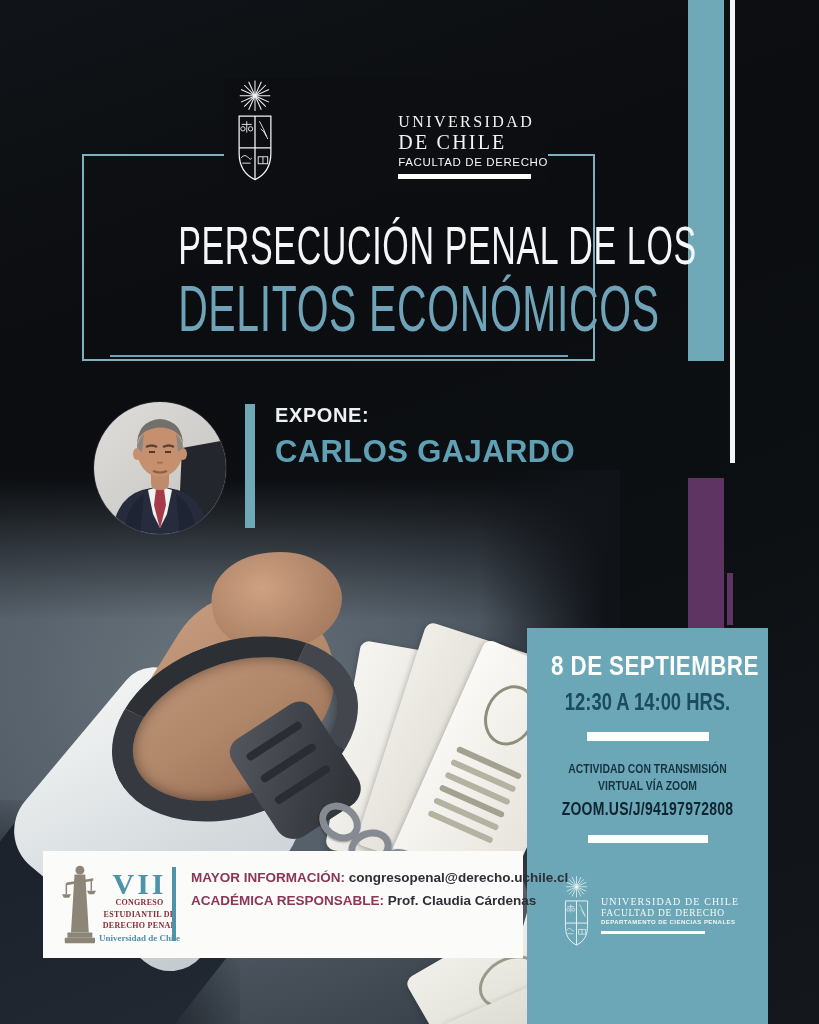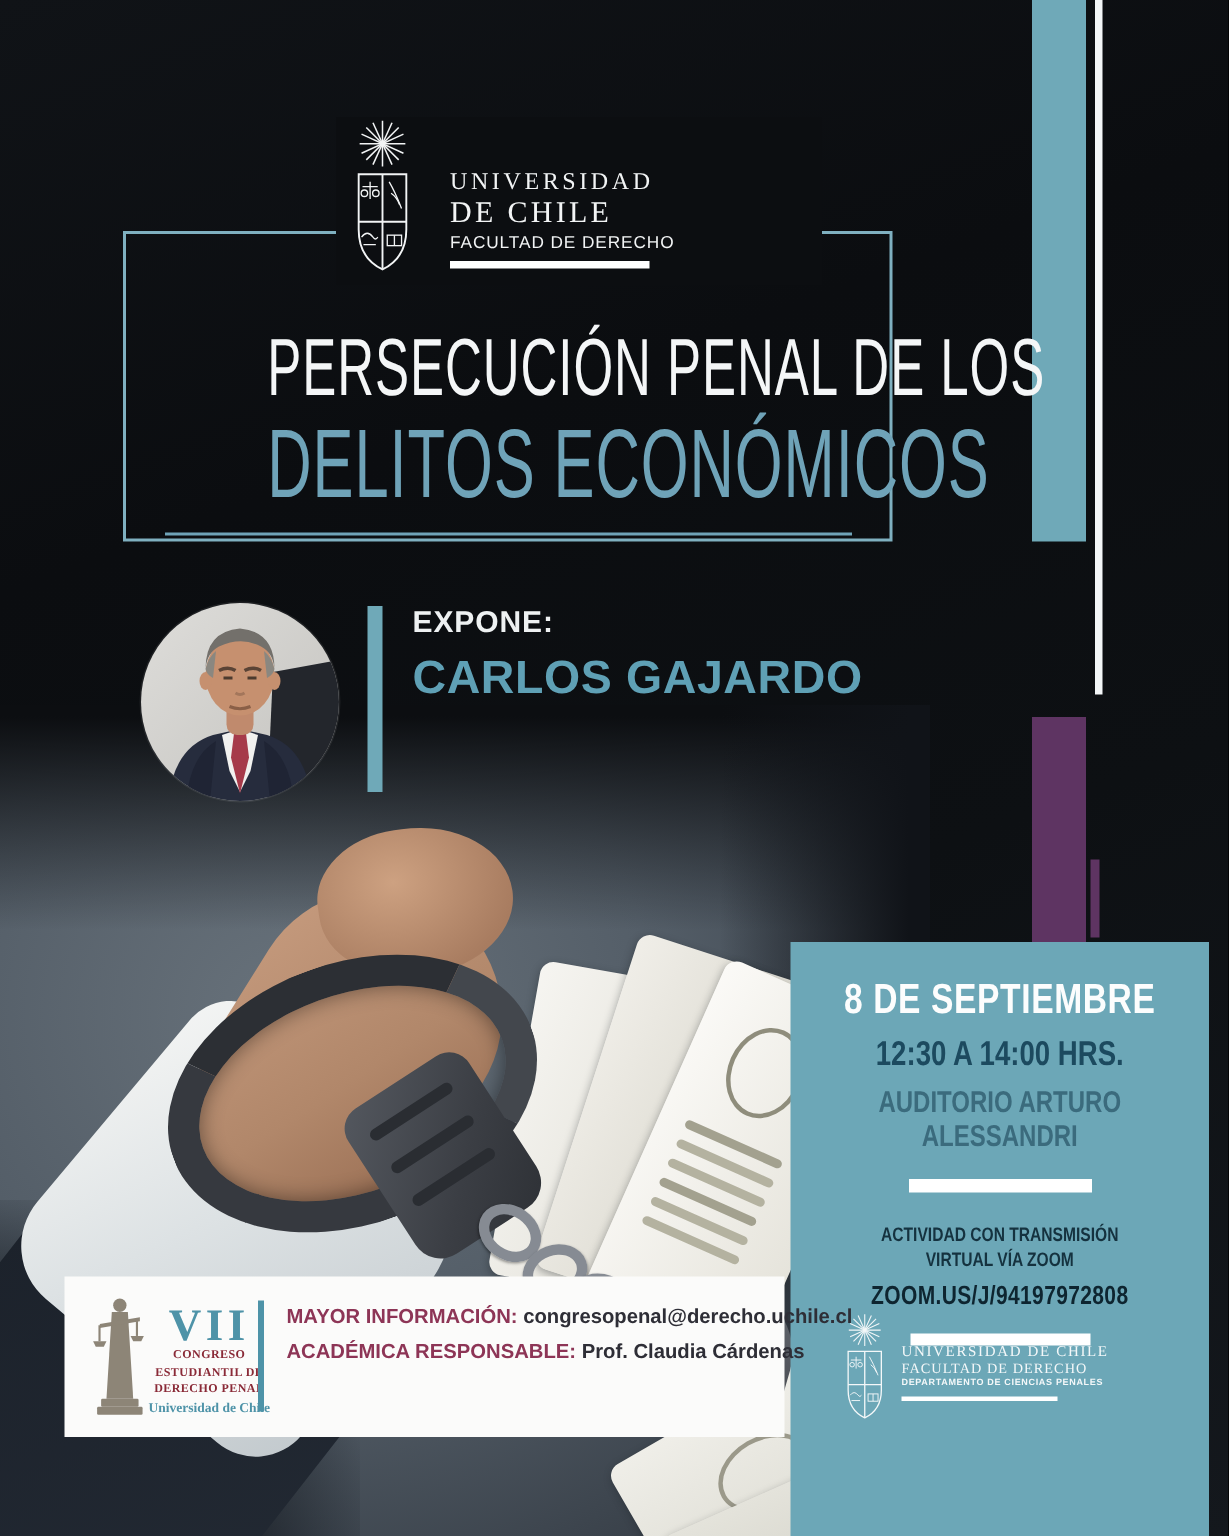--- a/index.html
+++ b/index.html
@@ -67,21 +67,21 @@
   
   .deco-teal-bar{position:absolute;left:688px;top:0;width:36px;height:361px;background:#6fa9b8;z-index:2;}
   .deco-white-line{position:absolute;left:730px;top:0;width:5px;height:463px;background:#f3f6f7;z-index:2;}
   .deco-purple-bar{position:absolute;left:688px;top:478px;width:36px;height:150px;background:#5e3462;z-index:2;}
   .deco-purple-thin{position:absolute;left:727px;top:573px;width:6px;height:52px;background:#5e3462;z-index:2;}
 
   
   .title-frame{position:absolute;left:82px;top:154px;width:509px;height:203px;
     border:2px solid #7fb0c0;z-index:2;text-align:center;}
   .logo-block{position:absolute;left:224px;top:78px;width:324px;height:112px;
-    background:#0c0e11;z-index:3;display:flex;align-items:flex-start;justify-content:flex-start;}
+    background:#0c0e11;z-index:3;display:flex;align-items:flex-start;justify-content:space-between;}
   .crest{color:#f2f4f5;flex:none;}
   .logo-text{margin-left:14px;margin-top:36px;text-align:left;color:#f2f4f5;
     font-family:"Liberation Serif",serif;}
   .lt1{font-size:16px;letter-spacing:2.4px;line-height:1;}
   .lt2{font-size:20px;letter-spacing:2.2px;line-height:1.05;margin-top:2px;}
   .lt3{font-size:11.5px;letter-spacing:0.6px;line-height:1;margin-top:4px;font-family:"Liberation Sans",sans-serif;}
   .logo-underline{width:133px;height:5px;background:#ffffff;margin-top:5px;}
 
   
   .condensed{display:block;white-space:nowrap;transform:scaleX(0.63);transform-origin:50% 50%;}
@@ -92,21 +92,21 @@
   
   .portrait{position:absolute;left:94px;top:402px;width:132px;height:132px;border-radius:50%;
     overflow:hidden;z-index:4;box-shadow:0 0 0 1px rgba(255,255,255,.08);}
   .speaker-bar{position:absolute;left:245px;top:404px;width:10px;height:124px;background:#6fa9b8;z-index:4;}
   .speaker-text{position:absolute;left:275px;top:404px;width:330px;z-index:4;}
   .expone{font-size:20px;font-weight:700;color:#eef1f2;letter-spacing:0.6px;}
   .speaker-name{font-size:31px;font-weight:700;color:#5fa0b5;letter-spacing:0.4px;margin-top:7px;}
   .speaker-role{font-size:19.5px;font-weight:700;color:#eef1f2;line-height:1.35;margin-top:8px;}
 
   
-  .event-box{position:absolute;left:527px;top:628px;width:279px;height:396px;background:#6ca7b7;
+  .event-box{position:absolute;left:527px;top:628px;width:241px;height:396px;background:#6ca7b7;
     z-index:5;text-align:center;}
   .ev-date{margin-top:22px;font-size:28px;font-weight:700;color:#fcfdfd;letter-spacing:0.5px;}
   .ev-time{margin-top:7px;font-size:23px;font-weight:700;color:#1c4a5f;}
   .ev-venue{margin-top:8px;font-size:20px;font-weight:700;color:#3b6b7d;line-height:1.15;}
   .ev-divider{width:122px;height:9px;background:#ffffff;margin:16px auto 20px;}
   .ev-trans{font-size:13px;font-weight:700;color:#15323f;line-height:1.3;}
   .ev-zoom{margin-top:4px;font-size:17.5px;font-weight:700;color:#0e2530;letter-spacing:0.3px;}
   .ev-divider2{width:120px;height:8px;background:#ffffff;margin:15px auto 14px;}
   .dept-logo{position:absolute;left:34px;top:246px;display:flex;align-items:flex-start;text-align:left;color:#f4f8f9;}
   .dept-crest{color:#f4f8f9;flex:none;}
@@ -266,24 +266,20 @@
   </div>
   <div class="speaker-bar"></div>
   <div class="speaker-text">
     <div class="expone">EXPONE:</div>
     <div class="speaker-name">CARLOS GAJARDO</div>
   </div>
 
   <div class="event-box">
     <span class="condensed ev-date" style="transform:scaleX(0.8)">8 DE SEPTIEMBRE</span>
     <span class="condensed ev-time" style="transform:scaleX(0.8)">12:30 A 14:00 HRS.</span>
-    <div class="ev-venue">
-      <span class="condensed" style="transform:scaleX(0.8)">AUDITORIO ARTURO</span>
-      <span class="condensed" style="transform:scaleX(0.8)">ALESSANDRI</span>
-    </div>
     <div class="ev-divider"></div>
     <div class="ev-trans">
       <span class="condensed" style="transform:scaleX(0.8)">ACTIVIDAD CON TRANSMISIÓN</span>
       <span class="condensed" style="transform:scaleX(0.8)">VIRTUAL VÍA ZOOM</span>
     </div>
     <span class="condensed ev-zoom" style="transform:scaleX(0.8)">ZOOM.US/J/94197972808</span>
     <div class="ev-divider2"></div>
     <div class="dept-logo">
       <svg class="dept-crest" width="31" height="76" viewBox="0 0 70 170">
           <use href="#uch-crest"></use>

